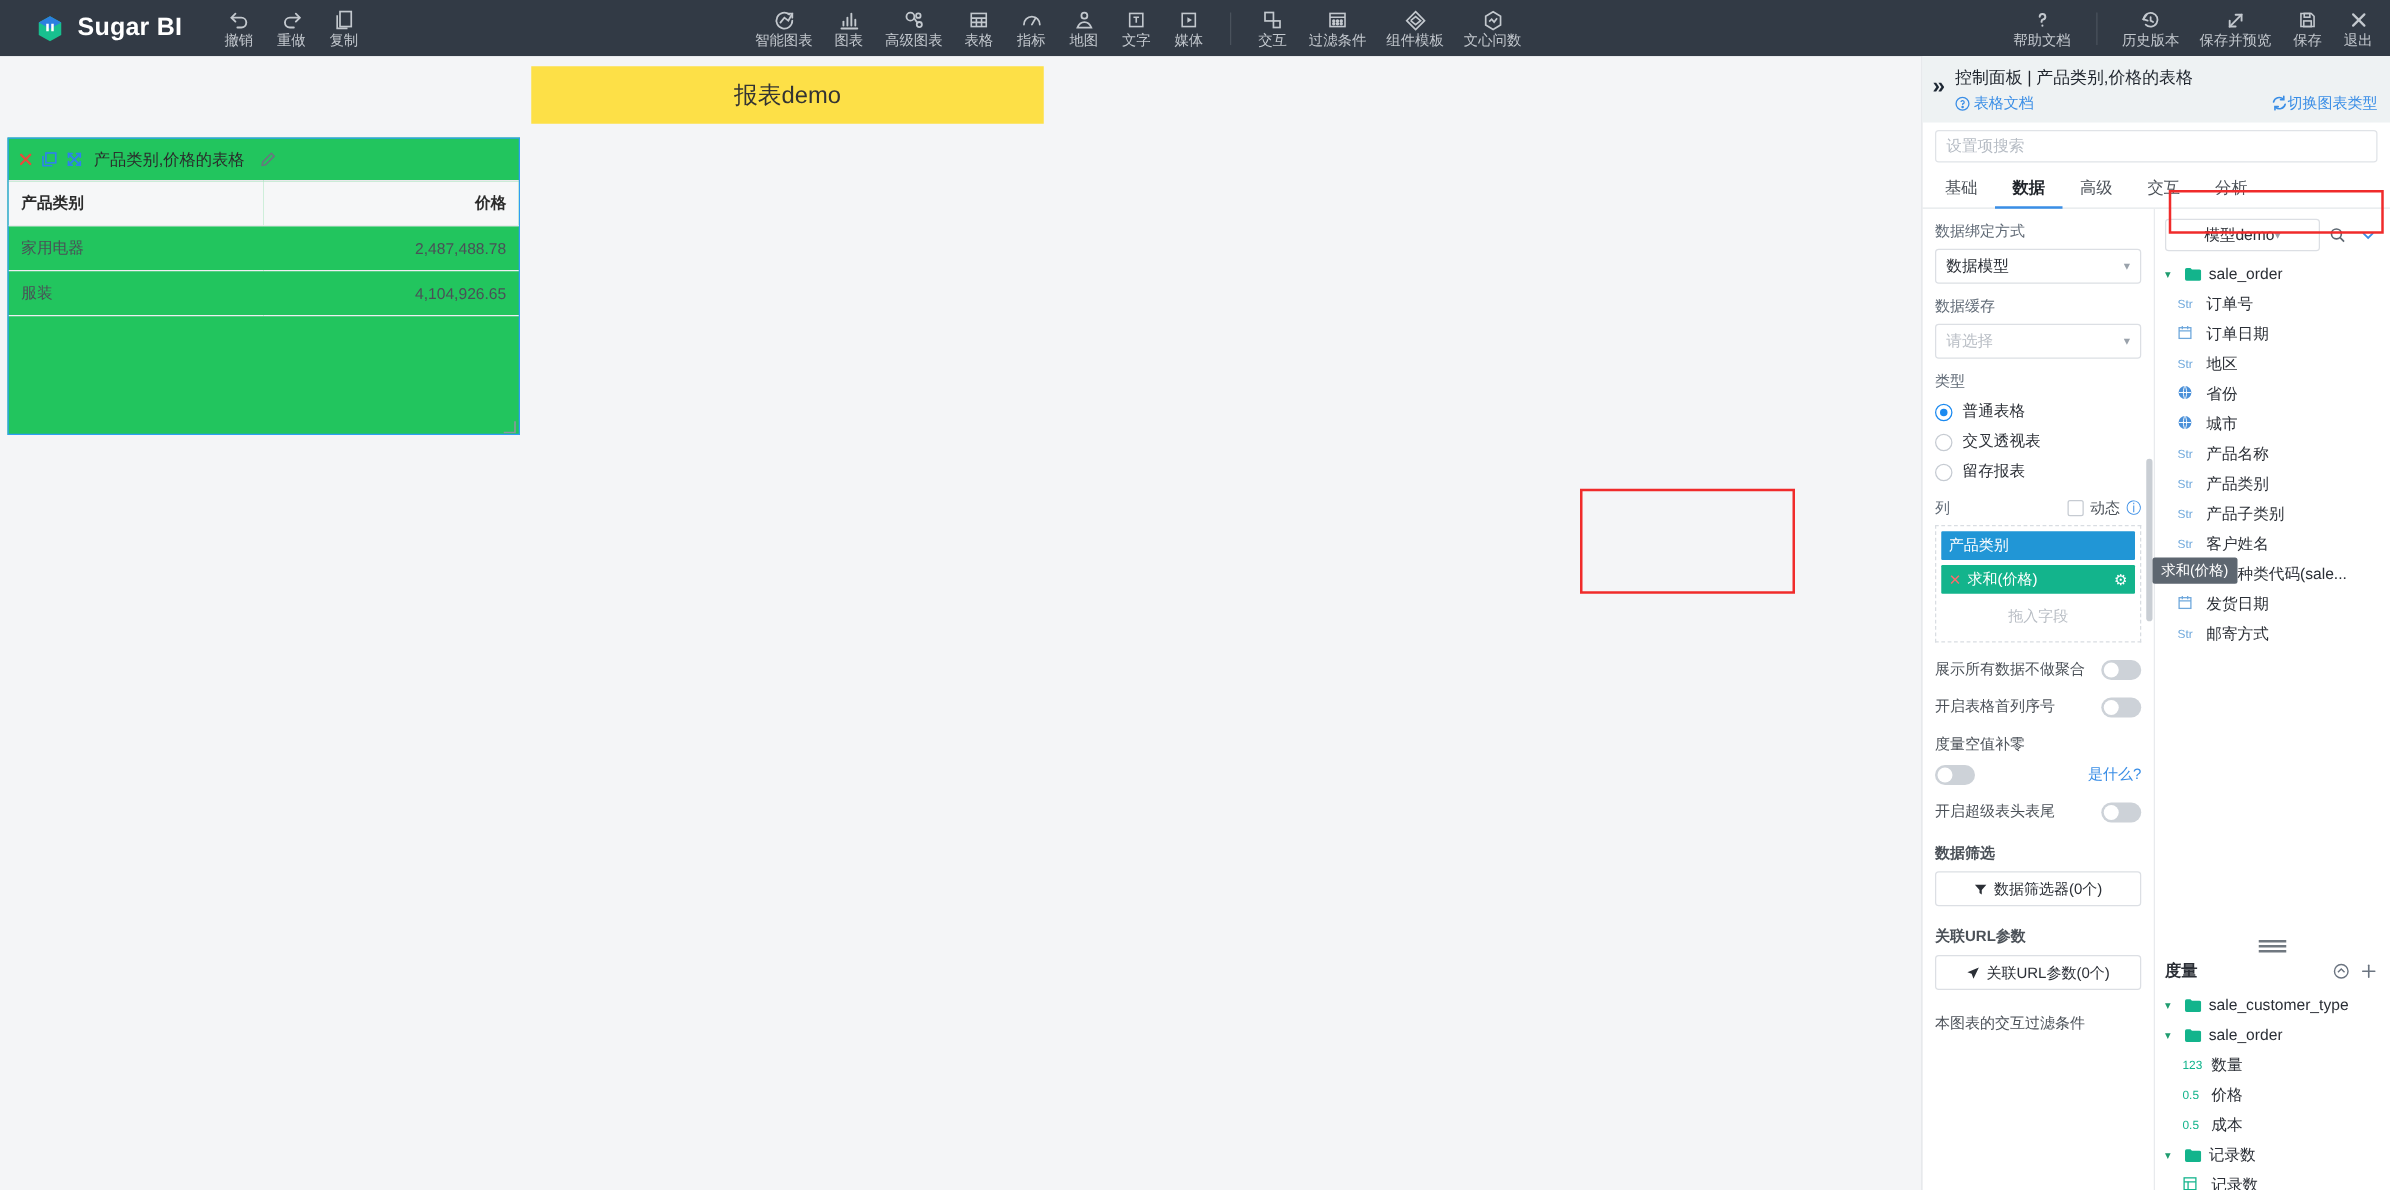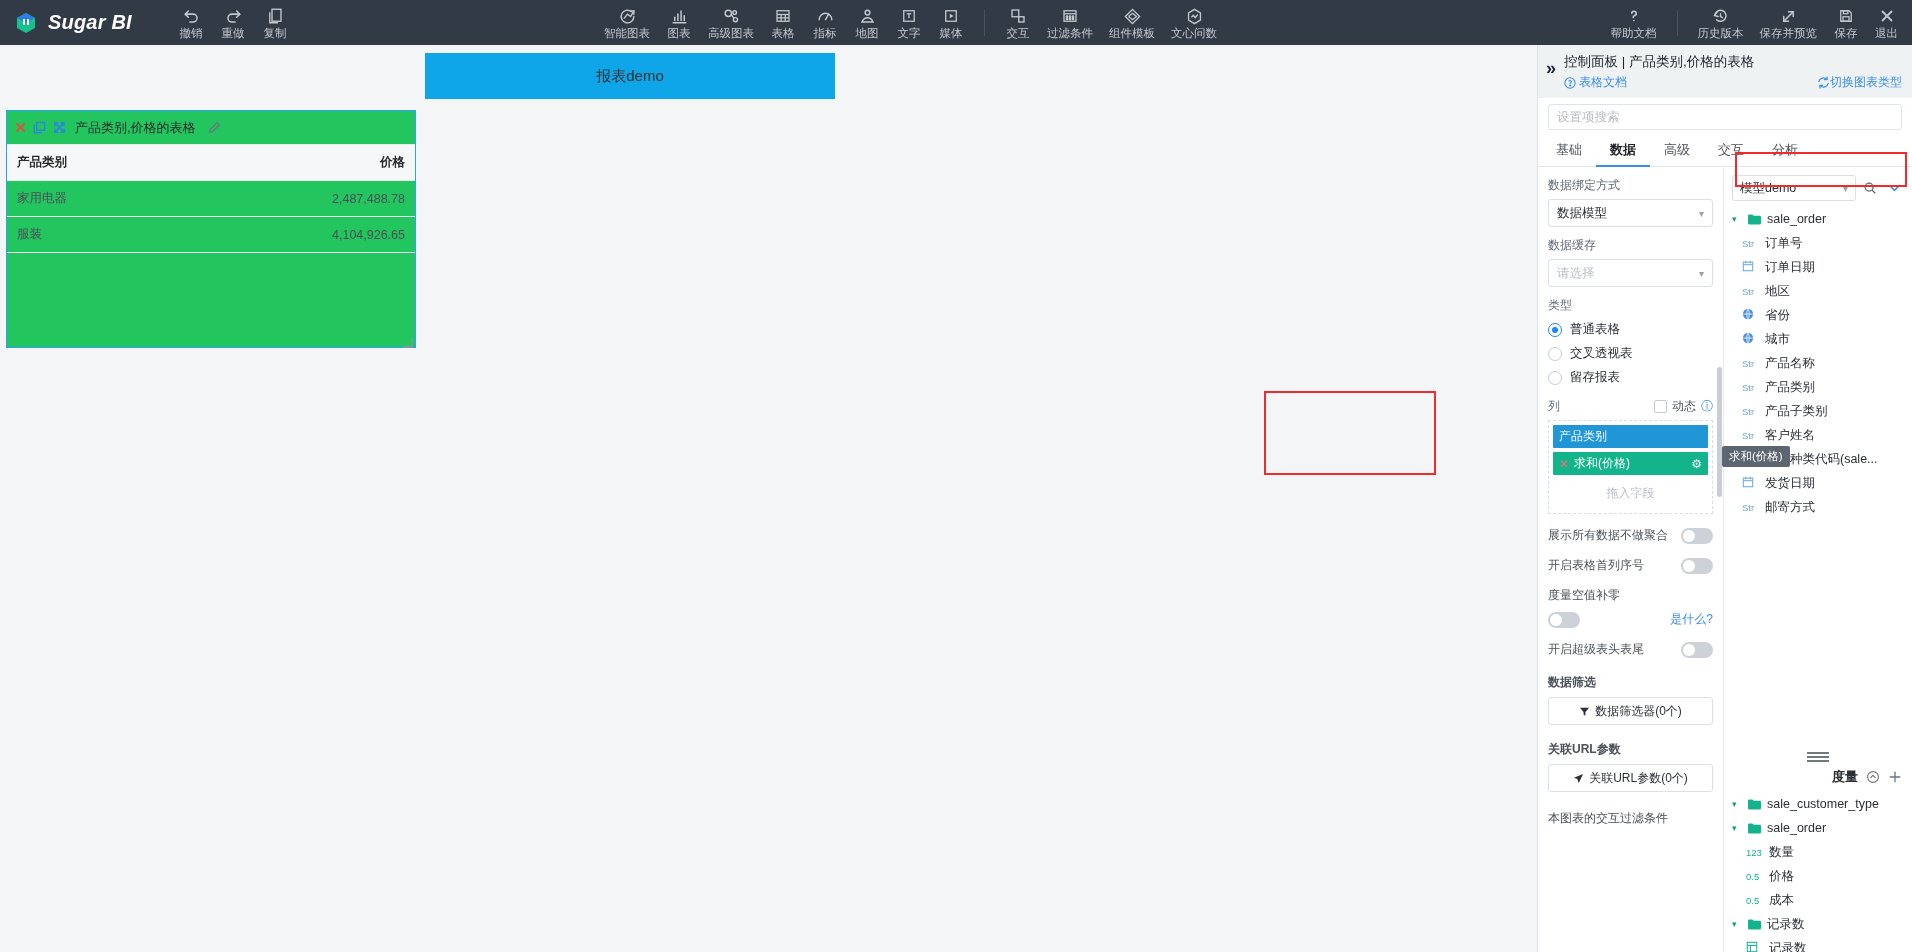--- a/index.html
+++ b/index.html
@@ -10,21 +10,21 @@
     background: #f5f6f7;
   }
   #app { position: relative; width: 1912px; height: 952px; }
 
   
   .topbar {
     position: absolute; left: 0; top: 0; width: 1912px; height: 45px;
     background: #323a45; display: flex; align-items: center;
     color: #d7dadd;
   }
-  .brand { display: flex; align-items: center; gap: 10px; padding-left: 14px; width: 170px; font-style: italic; }
+  .brand { display: flex; align-items: center; gap: 10px; padding-left: 28px; width: 170px; }
   .logo-cube { width: 24px; height: 24px; position: relative; }
   .logo-cube svg { display: block; }
   .brand-name { color: #ffffff; font-size: 20px; font-weight: bold; letter-spacing: .2px; }
 
   .tb-group { display: flex; align-items: center; }
   .tb-item {
     display: flex; flex-direction: column; align-items: center; justify-content: center;
     min-width: 42px; padding: 0 8px; height: 45px; cursor: pointer; color: #c3c8ce;
   }
   .tb-ico { height: 20px; display: flex; align-items: center; justify-content: center; }
@@ -33,22 +33,22 @@
   .tb-sep { width: 1px; height: 26px; background: #4a525c; margin: 0 12px; }
   .spacer { flex: 1; }
 
   
   .canvas {
     position: absolute; left: 0; top: 45px; width: 1537px; height: 907px;
     background: #f4f5f7; overflow: hidden;
   }
   .report-title-bar {
     position: absolute; left: 425px; top: 8px; width: 410px; height: 46px;
-    background: #0ea5e9; display: flex; align-items: center; justify-content: center;
-    font-size: 15px; color: #333; font-weight: normal;
+    background: #fde047; display: flex; align-items: center; justify-content: center;
+    font-size: 19px; color: #333; font-weight: normal;
   }
   .widget {
     position: absolute; left: 6px; top: 65px; width: 410px; height: 238px;
     background: #22c55e; border: 1.5px solid #2f9ef5;
   }
   .widget-head {
     height: 33px; display: flex; align-items: center; gap: 7px; padding: 0 8px;
     font-size: 13px; color: #333;
   }
   .wh-ico { cursor: pointer; display: flex; align-items: center; }
@@ -172,21 +172,21 @@
     height: 28px; border: 1px solid #dcdfe4; border-radius: 3px; background: #fff;
     display: flex; align-items: center; justify-content: center; gap: 5px;
     font-size: 12px; color: #2b2f36; cursor: pointer;
   }
   .foot-note { font-size: 12px; color: #4b5158; margin: 18px 0 10px 0; }
 
   
   .fc-top { display: flex; align-items: center; gap: 4px; padding: 8px 8px 6px 8px; }
   .model-sel {
     flex: 1; height: 26px; border: 1px solid #dcdfe4; border-radius: 3px; background: #fff;
-    display: flex; align-items: center; justify-content: space-between; padding: 0 7px;
+    display: flex; align-items: center; justify-content: center; padding: 0 7px;
     font-size: 12.5px; color: #2b2f36; cursor: pointer;
   }
   .ico-btn { width: 20px; height: 22px; display: flex; align-items: center; justify-content: center; cursor: pointer; color: #5c6670; }
 
   .tree { overflow-y: auto; font-size: 12.5px; }
   .tree::-webkit-scrollbar { width: 6px; }
   .tree::-webkit-scrollbar-thumb { background: #c9ced4; border-radius: 3px; }
   .tnode { display: flex; align-items: center; gap: 6px; height: 24px; padding: 0 8px; cursor: pointer; }
   .tnode.folder { font-size: 12.5px; color: #2b2f36; }
   .tw { width: 10px; color: #1f9c6f; font-size: 9px; display: flex; align-items: center; }
@@ -194,21 +194,21 @@
   .ftype { font-size: 9.5px; color: #6fa8dc; width: 17px; flex: 0 0 auto; font-family: "Liberation Sans", sans-serif; }
   .ftype.num { color: #13b48c; }
   .fname { color: #2b2f36; white-space: nowrap; overflow: hidden; text-overflow: ellipsis; }
   .ind { padding-left: 18px; }
   .ind2 { padding-left: 22px; }
 
   .splitter { height: 14px; display: flex; align-items: center; justify-content: center; cursor: row-resize; }
   .splitter i { display: block; width: 22px; height: 1.5px; background: #707880; box-shadow: 0 4px 0 #707880, 0 -4px 0 #707880; }
 
   .measure-head { display: flex; align-items: center; padding: 4px 10px 6px 8px; gap: 8px; }
-  .measure-head .t { font-size: 13px; color: #2b2f36; font-weight: bold; flex: 1; text-align: right; }
+  .measure-head .t { font-size: 13px; color: #2b2f36; font-weight: bold; flex: 1; }
   .mh-ico { color: #6b7480; cursor: pointer; display: flex; align-items: center; }
 
   .vscroll-track { position: absolute; right: 1px; top: 200px; width: 5px; height: 130px; background: #c9ced4; border-radius: 3px; }
 </style>
 </head>
 <body>
 
 <div id="app">
 
   <div class="topbar">

